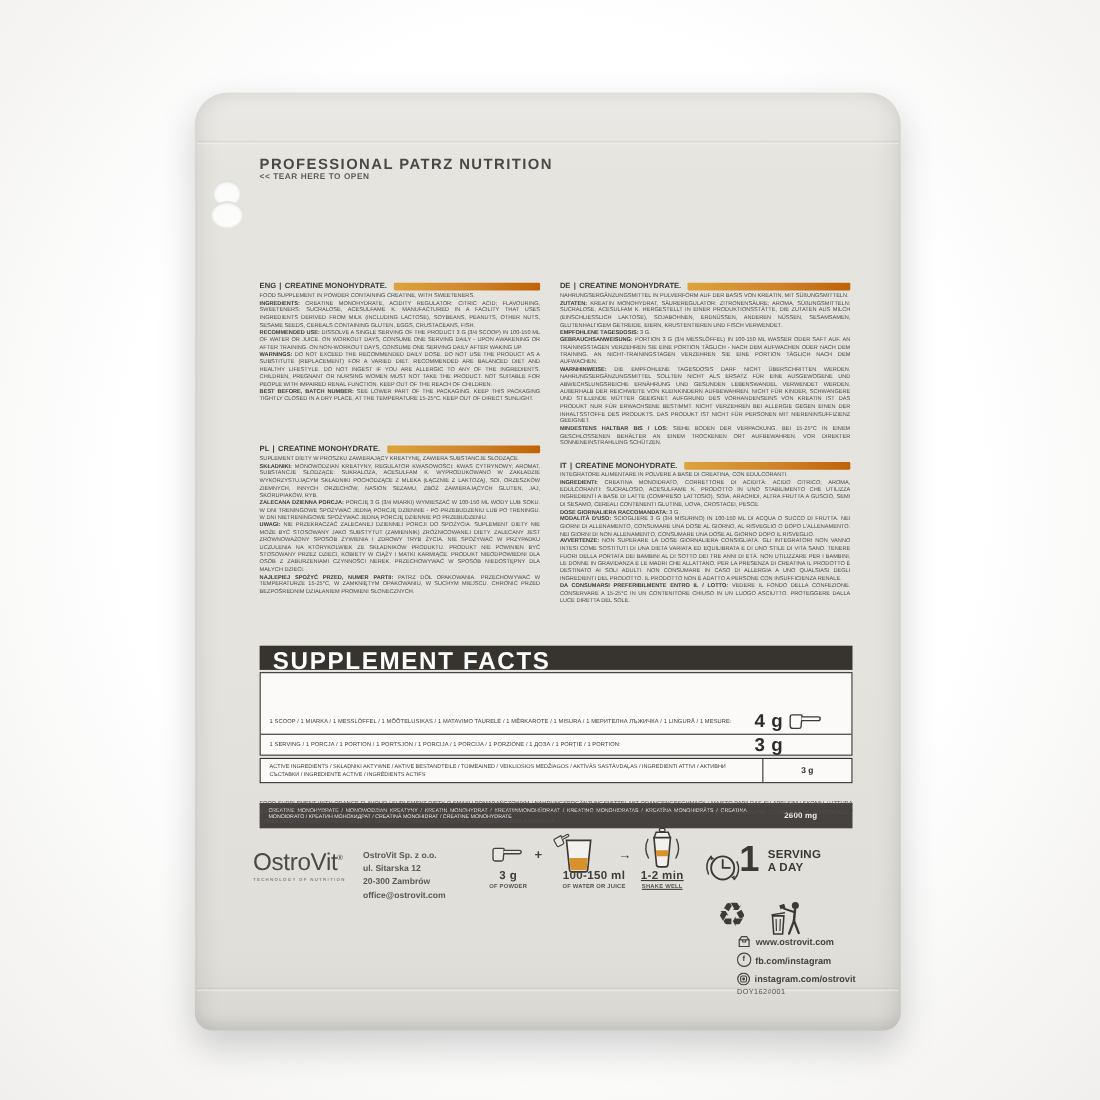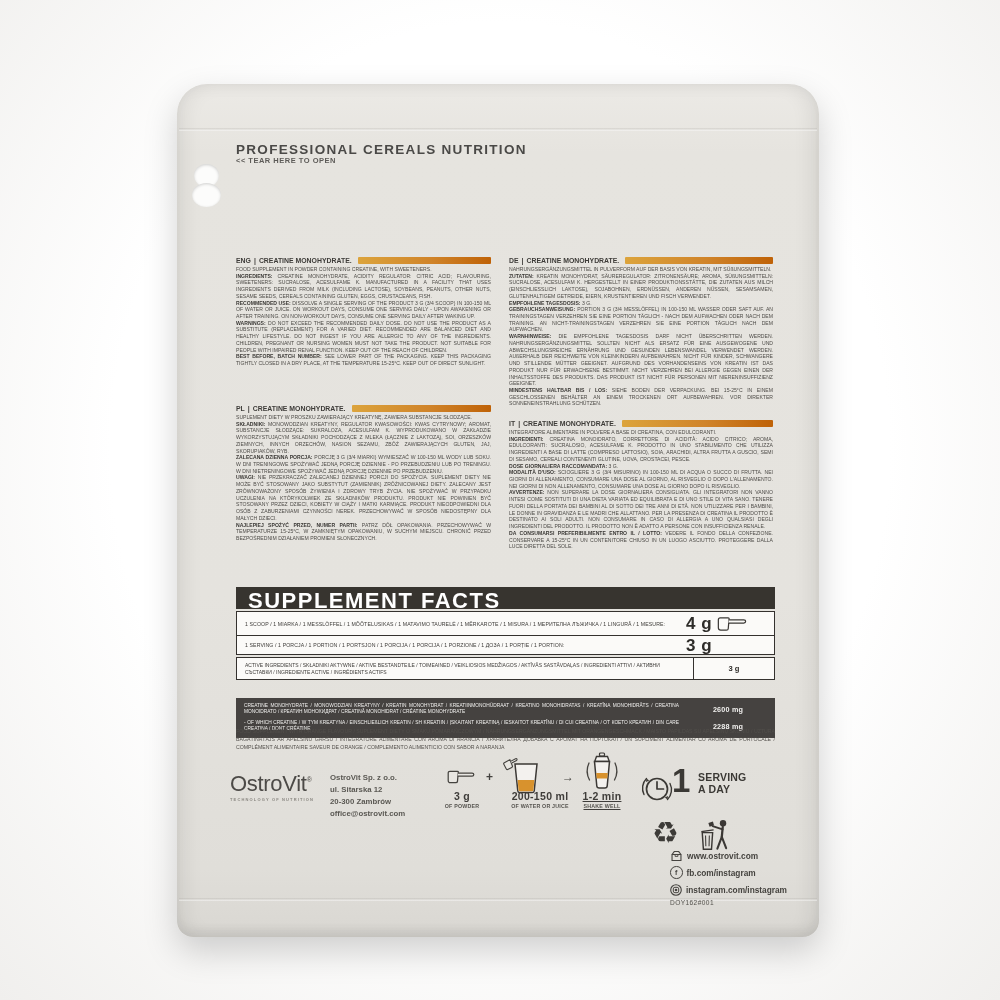--- a/index.html
+++ b/index.html
@@ -25,21 +25,21 @@
   .para b{color:#3a3835;}
   #block-eng{left:236px;top:257px;width:255px;}
   #block-pl {left:236px;top:405px;width:255px;}
   #block-de {left:509px;top:257px;width:264px;}
   #block-it {left:509px;top:420px;width:264px;}
   
   .sf{position:absolute;left:236px;top:587px;width:539px;}
   .sf-banner{height:22px;line-height:28px;background:#37342f;color:#ffffff;font-size:22px;font-weight:bold;letter-spacing:1.5px;padding-left:12px;}
   .sf-box{border:1.6px solid #34312e;background:#fbfaf8;margin-top:2px;}
   .sf-row{display:flex;align-items:center;padding:0 8px;}
-  .sf-row.first{height:23px;border-bottom:1.2px solid #34312e;}
+  .sf-row.first{height:23px;border-bottom:1.2px solid #34312e;margin-top:32px;}
   .sf-row.second{height:18px;}
   .sf-label{flex:1;font-size:5.2px;color:#3c3a37;letter-spacing:0.1px;}
   .sf-valarea{width:80px;display:flex;align-items:center;gap:4px;}
   .sf-bigval{font-size:17px;font-weight:bold;letter-spacing:0.5px;color:#2e2c29;line-height:1;}
   .sf-active{display:flex;align-items:stretch;margin-top:2px;border:1.6px solid #34312e;background:#fbfaf8;height:21px;}
   .sf-active-l{flex:1;display:flex;align-items:center;padding:0 8px;font-size:5px;line-height:1.35;color:#3c3a37;}
   .sf-active-r{width:80px;border-left:1.6px solid #34312e;display:flex;align-items:center;justify-content:center;font-size:7.6px;font-weight:bold;color:#2e2c29;}
   .sf-dark{margin-top:18px;background:#454240;color:#f1f0ee;padding:3px 8px;}
   .sf-drow{display:flex;align-items:center;padding:2px 0;}
   .sf-dlabel{flex:1;font-size:4.8px;line-height:1.35;text-align:justify;padding-right:10px;}
@@ -70,21 +70,21 @@
 <body>
 
 <div id="canvas">
   <div class="bag">
     <div class="crease top"></div>
     <div class="crease bottom"></div>
   </div>
   <div class="notch" style="left:194px;top:164px;width:25px;height:23px;"></div>
   <div class="notch" style="left:192px;top:183px;width:29px;height:24px;"></div>
 
-  <div class="brandline">PROFESSIONAL CEREALS NUTRITION</div>
+  <div class="brandline">PROFESSIONAL PATRZ NUTRITION</div>
   <div class="tearline">&lt;&lt; TEAR HERE TO OPEN</div>
 
   <div class="lang" id="block-eng">
     <div class="lang-h">
       <span class="lang-code">ENG</span>
       <span class="lang-sep">|</span>
       <span class="lang-title">CREATINE MONOHYDRATE.</span>
       <span class="lang-bar"></span>
     </div>
     <div>
@@ -167,24 +167,20 @@
     </div>
     <div class="sf-active">
       <div class="sf-active-l">ACTIVE INGREDIENTS / SKŁADNIKI AKTYWNE / AKTIVE BESTANDTEILE / TOIMEAINED / VEIKLIOSIOS MEDŽIAGOS / AKTĪVĀS SASTĀVDAĻAS / INGREDIENTI ATTIVI / АКТИВНИ СЪСТАВКИ / INGREDIENTE ACTIVE / INGRÉDIENTS ACTIFS</div>
       <div class="sf-active-r">3 g</div>
     </div>
     <div class="sf-dark">
       <div class="sf-drow">
         <div class="sf-dlabel">CREATINE MONOHYDRATE / MONOWODZIAN KREATYNY / KREATIN MONOHYDRAT / KREATIINMONOHÜDRAAT / KREATINO MONOHIDRATAS / KREATĪNA MONOHIDRĀTS / CREATINA MONOIDRATO / КРЕАТИН МОНОХИДРАТ / CREATINĂ MONOHIDRAT / CRÉATINE MONOHYDRATE</div>
         <div class="sf-dval">2600 mg</div>
       </div>
-      <div class="sf-drow">
-        <div class="sf-dlabel">- OF WHICH CREATINE / W TYM KREATYNA / EINSCHLIEßLICH KREATIN / SH KREATIIN / ĮSKAITANT KREATINĄ / IESKAITOT KREATĪNU / DI CUI CREATINA / ОТ КОЕТО КРЕАТИН / DIN CARE CREATINA / DONT CRÉATINE</div>
-        <div class="sf-dval">2288 mg</div>
-      </div>
     </div>
   </div>
 
   <div class="flavour">FOOD SUPPLEMENT WITH ORANGE FLAVOUR / SUPLEMENT DIETY O SMAKU POMARAŃCZOWYM / NAHRUNGSERGÄNZUNGSMITTEL MIT ORANGENGESCHMACK / MAISTO PAPILDAS SU APELSINŲ SKONIU / UZTURA BAGĀTINĀTĀJS AR APELSĪNU GARŠU / INTEGRATORE ALIMENTARE CON AROMA DI ARANCIA / ХРАНИТЕЛНА ДОБАВКА С АРОМАТ НА ПОРТОКАЛ / UN SUPLIMENT ALIMENTAR CU AROMĂ DE PORTOCALE / COMPLÉMENT ALIMENTAIRE SAVEUR DE ORANGE / COMPLEMENTO ALIMENTICIO CON SABOR A NARANJA</div>
 
   <div class="logo">
     <div class="logo-main"><span>OstroVit</span><span class="logo-reg">®</span></div>
     <div class="logo-tag">TECHNOLOGY OF NUTRITION</div>
   </div>
   <div class="address">
@@ -209,21 +205,21 @@
     <svg width="40" height="37" viewBox="0 0 40 37">
       <g transform="rotate(-28 9 8)">
         <path d="M3 4 Q3 2.8 4.2 2.8 L10.5 2.8 L9.8 9.5 Q9.7 10.5 8.5 10.5 L4.5 10.5 Q3 10.5 3 9 Z" fill="#e9e7e2" stroke="#45433f" stroke-width="1.1"></path>
         <path d="M10.3 4.6 L16 4.6 Q17 4.6 17 5.6 Q17 6.6 16 6.6 L10.1 6.6" fill="#e9e7e2" stroke="#45433f" stroke-width="1.1"></path>
       </g>
       <path d="M13 7 L35 7 L32.2 34 Q32 35.6 30.2 35.6 L17.8 35.6 Q16 35.6 15.8 34 Z" fill="#f3f1ee" stroke="#3b3835" stroke-width="1.5"></path>
       <path d="M15.6 23 L32.4 23 L31.4 33.2 Q31.3 34.2 30 34.2 L18 34.2 Q16.7 34.2 16.6 33.2 Z" fill="#d8922d"></path>
     </svg>
   </div>
   <div class="step" style="left:502px;top:790px;width:76px;">
-    <div class="step-val">200-150 ml</div>
+    <div class="step-val">100-150 ml</div>
     <div class="step-cap">OF WATER OR JUICE</div>
   </div>
   <span class="op" style="left:562px;top:770px;">→</span>
   <div class="icon-abs" style="left:582px;top:752px;">
     <svg width="40" height="40" viewBox="0 0 40 40">
       <rect x="17.5" y="1" width="5" height="3" rx="1" fill="#e9e7e2" stroke="#3b3835" stroke-width="1.2"></rect>
       <path d="M14.5 4.5 h11 l1.8 5 h-14.6 z" fill="#f3f1ee" stroke="#3b3835" stroke-width="1.4"></path>
       <path d="M12.5 9.5 L27.5 9.5 L25.2 34 Q25 36 22.8 36 L17.2 36 Q15 36 14.8 34 Z" fill="#f3f1ee" stroke="#3b3835" stroke-width="1.5"></path>
       <path d="M14.2 21 h11.6 l-0.5 5.5 h-10.6 z" fill="#d8922d"></path>
       <path d="M7 11 Q3 19.5 7.5 28" fill="none" stroke="#45433f" stroke-width="1.3" stroke-linecap="round"></path>
@@ -281,17 +277,17 @@
       <span class="link-text">fb.com/instagram</span>
     </div>
     <div class="link-row">
       <span>
         <svg width="12" height="12" viewBox="0 0 12 12">
           <circle cx="6" cy="6" r="5.3" fill="none" stroke="#45433f" stroke-width="1.1"></circle>
           <rect x="3.3" y="3.3" width="5.4" height="5.4" rx="1.6" fill="none" stroke="#45433f" stroke-width="1"></rect>
           <circle cx="6" cy="6" r="1.3" fill="#45433f"></circle>
         </svg>
       </span>
-      <span class="link-text">instagram.com/instagram</span>
+      <span class="link-text">instagram.com/ostrovit</span>
     </div>
   </div>
   <div class="batch">DOY162#001</div>
 </div>
 
 </body></html>

